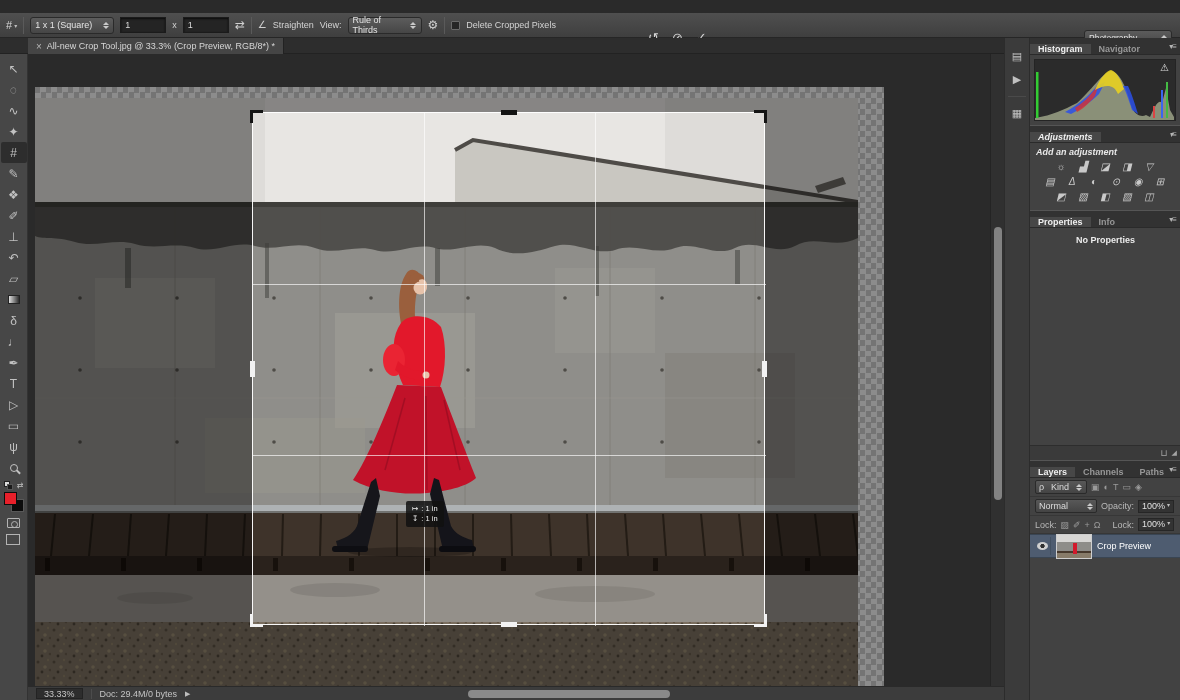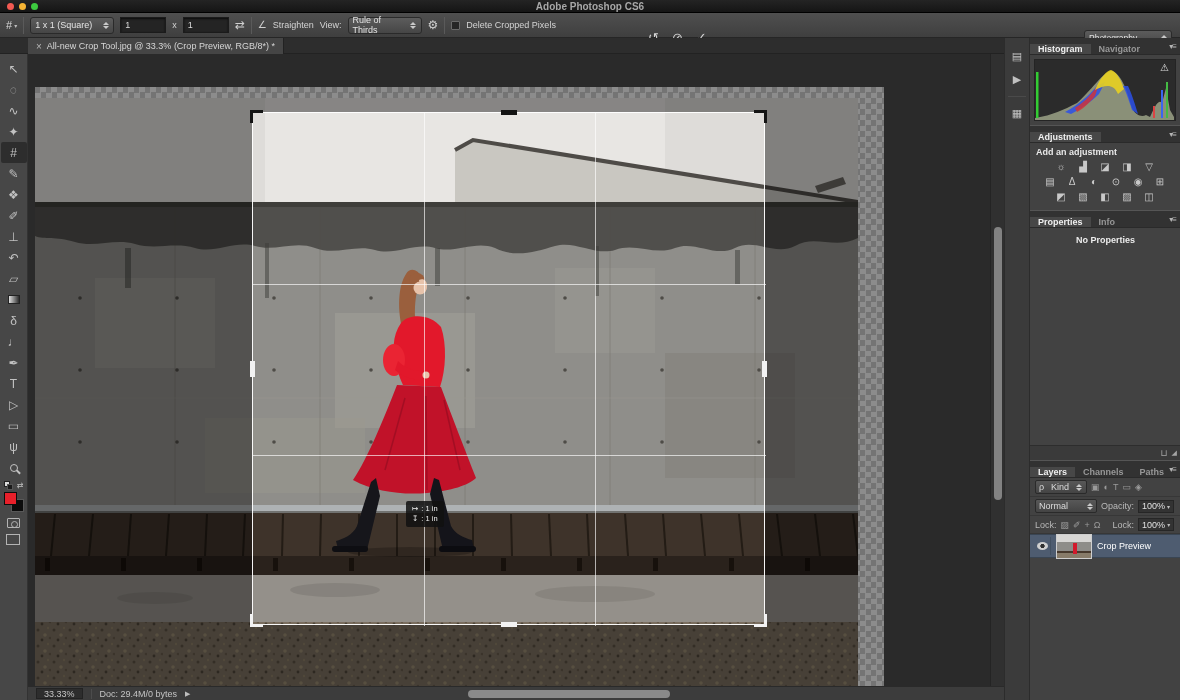--- a/index.html
+++ b/index.html
@@ -94,52 +94,44 @@
   .dock .dsep { width:18px; height:1px; background:#2c2c2c; border-bottom:1px solid #4a4a4a; }
 
   
   .panels { left:1030px; top:38px; width:150px; height:662px; background:#424242; display:flex; flex-direction:column; }
   .panel-tabs { height:17px; background:#323232; display:flex; align-items:flex-end; position:relative; border-bottom:1px solid #2a2a2a; }
   .ptab { display:flex; align-items:center; padding:0 8px; color:#979797; font-weight:bold; font-size:9px; }
   .ptab.active { background:#474747; color:#efefef; }
   .pmenu { position:absolute; right:4px; top:4px; color:#b5b5b5; font-size:8px; letter-spacing:-1px; }
   .hist-panel { height:87px; position:relative; }
   .hist-box { position:absolute; left:4px; top:21px; width:142px; height:62px; background:#2b2b2b; border:1px solid #242424; }
-  .adj-panel { height:85px; border-top:1px solid #555; }
+  .adj-panel { height:85px; border-top:1px solid #555;font-style:italic; }
   .adj-head { padding:4px 6px 2px; color:#e8e8e8; font-weight:bold; }
   .adj-row { display:flex; justify-content:center; gap:9px; padding:2px 0; }
   .adj-row span { color:#c9c9c9; font-size:10px; width:13px; text-align:center; }
   .props-panel { height:250px; display:flex; flex-direction:column; border-top:1px solid #555; }
   .props-body { flex:1; padding:7px 8px; color:#ececec; font-weight:bold;margin-left:38px; }
   .props-footer { height:15px; background:#3a3a3a; border-top:1px solid #2d2d2d; display:flex; align-items:center; justify-content:flex-end; gap:4px; padding:0 3px; color:#a5a5a5; }
   .layers-panel { flex:1; display:flex; flex-direction:column; border-top:1px solid #555; }
   .lrow { display:flex; align-items:center; gap:4px; padding:2px 5px; border-bottom:1px solid #373737; }
   .lrow .lbl { color:#b9b9b9; }
   .mini-dd { display:flex; align-items:center; justify-content:space-between; background:linear-gradient(#585858,#444); border:1px solid #2a2a2a; border-radius:2px; height:14px; padding:0 3px; color:#dcdcdc; }
-  .valbox { display:flex; align-items:center; gap:2px; background:#333; border:1px solid #262626; height:13px; padding:0 3px; color:#e0e0e0; }
+  .valbox { display:flex; gap:2px; background:#333; border:1px solid #262626; height:13px; padding:0 3px; color:#e0e0e0; }
   .licon { color:#9a9a9a; font-size:9px; }
   .layer-item { display:flex; align-items:center; gap:5px; height:24px; background:#4e5c70; padding:0 4px; border-top:1px solid #394553; border-bottom:1px solid #394553; color:#fff; }
   .eye { width:11px; height:8px; border-radius:50%; background:radial-gradient(circle at 50% 50%, #303030 2px, #d0d0d0 2.2px); }
   .eye-well { width:17px; height:18px; border-right:1px solid #425061; display:flex; align-items:center; justify-content:center; }
   .lthumb { width:36px; height:25px; border:1px solid #cfcfcf; position:relative; background:linear-gradient(180deg,#d8d7d5 0 30%,#8e8d89 30% 70%,#47392d 70% 80%,#887c6a 80%); }
   .lthumb::after { content:""; position:absolute; left:16px; top:8px; width:4px; height:11px; background:#d21a2c; }
 </style>
 </head>
 <body>
 
 <div class="app">
 
-  <div class="abs titlebar">
-    <div class="lights">
-      <span class="light r"></span>
-      <span class="light y"></span>
-      <span class="light g"></span>
-    </div>
-    <span class="tb-title">Adobe Photoshop CS6</span>
-  </div>
 
   <div class="abs optionsbar">
     <span class="toolbadge">
       <span style="font-size:11px;">#</span>
       <span class="caret">▾</span>
     </span>
     <span class="sep"></span>
     <span class="dd" style="width:84px;">
       <span>1 x 1 (Square)</span>
       <span class="stepper">

